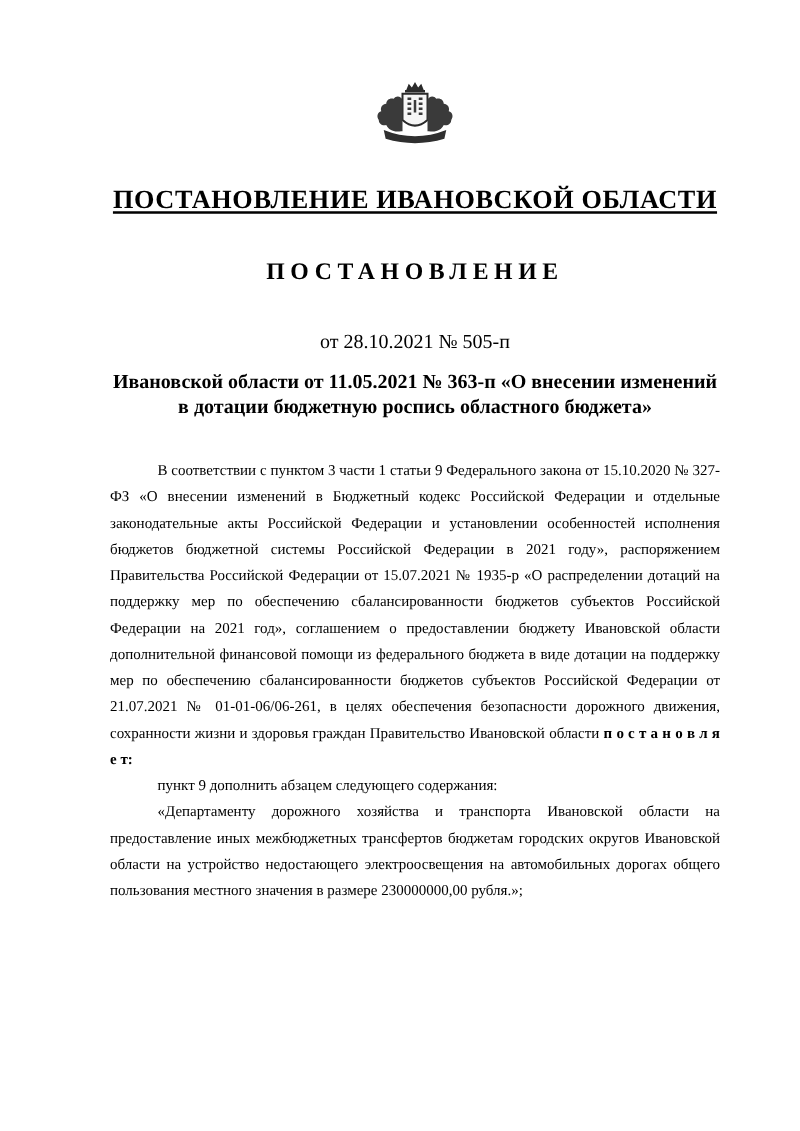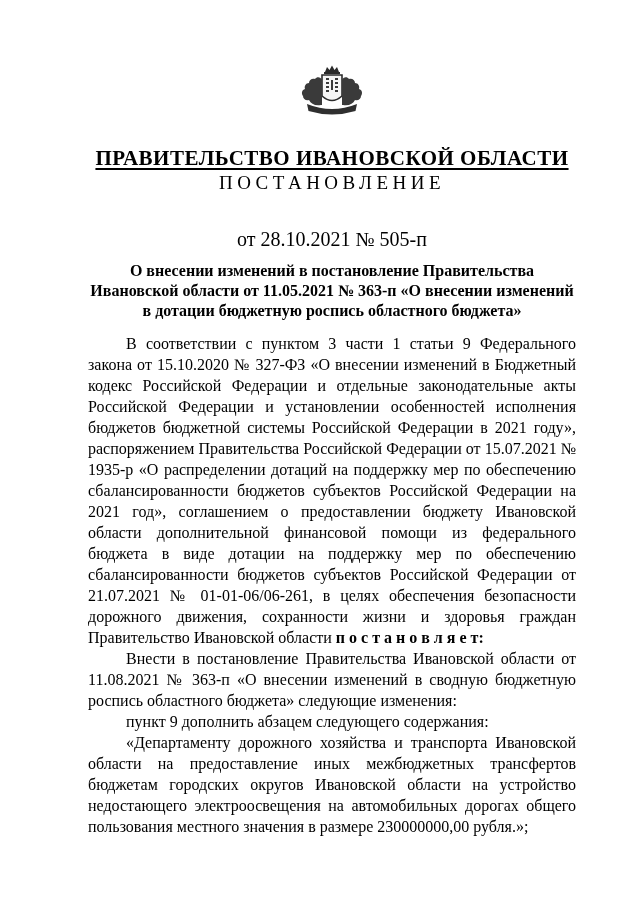--- a/index.html
+++ b/index.html
@@ -31,43 +31,43 @@
     margin-top: 20px;
     text-align: center;
     font-size: 21px;
     line-height: 23px;
     font-weight: bold;
     letter-spacing: 0.5px;
     text-decoration: underline;
     text-underline-offset: 3px;
   }
   .doc-type {
-    margin-top: 2px;
+    margin-top: 36px;
     text-align: center;
     font-size: 19px;
     line-height: 22px;
-    font-weight: normal;
+    font-weight: bold;
     letter-spacing: 4.5px;
   }
   .date-block {
     margin-top: 36px;
     text-align: center;
-    font-size: 20px;
+    font-size: 16px;
     line-height: 18px;
   }
   .doc-title {
     margin-top: 13px;
     text-align: center;
     font-size: 16px;
     line-height: 20px;
     font-weight: bold;
   }
   .body-text {
-    margin-top: 12px;
-    font-size: 16px;
+    margin-top: 30px;
+    font-size: 12px;
     line-height: 21px;
     text-align: justify;
   }
   .para {
     margin: 0;
     text-indent: 38px;
   }
   .bold-spaced {
     font-weight: bold;
   }
@@ -103,35 +103,33 @@
 
           <path d="M27 42 c-6 1 -10 -1 -12 -5 c-3 1 -6 -1 -6 -4 c-2 -3 -1 -6 2 -7 c-1 -3 1 -6 4 -6 c0 -3 3 -5 6 -4 c2 -3 6 -2 7 1 l0 25 z" fill="#3a3a3a"></path>
 
           <path d="M49 42 c6 1 10 -1 12 -5 c3 1 6 -1 6 -4 c2 -3 1 -6 -2 -7 c1 -3 -1 -6 -4 -6 c0 -3 -3 -5 -6 -4 c-2 -3 -6 -2 -7 1 l0 25 z" fill="#3a3a3a"></path>
 
           <path d="M13 41 q25 10 50 0 l-1.5 7 q-23.5 7 -47 0 z" fill="#2f2f2f"></path>
         </svg>
       </span>
     </div>
 
-    <div class="org-name">ПРАВИТЕЛЬСТВО ИВАНОВСКОЙ ОБЛАСТИ</div>
+    <div class="org-name">ПОСТАНОВЛЕНИЕ ИВАНОВСКОЙ ОБЛАСТИ</div>
 
     <div class="doc-type">ПОСТАНОВЛЕНИЕ</div>
 
     <div class="date-block">
       <div>от 28.10.2021 № 505-п</div>
     </div>
 
     <div class="doc-title">
-      <div>О внесении изменений в постановление Правительства</div>
       <div>Ивановской области от 11.05.2021 № 363-п «О внесении изменений</div>
       <div>в дотации бюджетную роспись областного бюджета»</div>
     </div>
 
     <div class="body-text">
       <p class="para"><span>В соответствии с пунктом 3 части 1 статьи 9 Федерального закона от 15.10.2020 № 327-ФЗ «О внесении изменений в Бюджетный кодекс Российской Федерации и отдельные законодательные акты Российской Федерации и установлении особенностей исполнения бюджетов бюджетной системы Российской Федерации в 2021 году», распоряжением Правительства Российской Федерации от 15.07.2021 № 1935-р «О распределении дотаций на поддержку мер по обеспечению сбалансированности бюджетов субъектов Российской Федерации на 2021 год», соглашением о предоставлении бюджету Ивановской области дополнительной финансовой помощи из федерального бюджета в виде дотации на поддержку мер по обеспечению сбалансированности бюджетов субъектов Российской Федерации от 21.07.2021 № 01-01-06/06-261, в целях обеспечения безопасности дорожного движения, сохранности жизни и здоровья граждан Правительство Ивановской области</span> <span class="bold-spaced">п о с т а н о в л я е т:</span></p>
-      <p class="para">Внести в постановление Правительства Ивановской области от 11.08.2021 № 363-п «О внесении изменений в сводную бюджетную роспись областного бюджета» следующие изменения:</p>
       <p class="para">пункт 9 дополнить абзацем следующего содержания:</p>
       <p class="para">«Департаменту дорожного хозяйства и транспорта Ивановской области на предоставление иных межбюджетных трансфертов бюджетам городских округов Ивановской области на устройство недостающего электроосвещения на автомобильных дорогах общего пользования местного значения в размере 230000000,00 рубля.»;</p>
     </div>
 
   </div>
 </div>
 
 </body></html>

